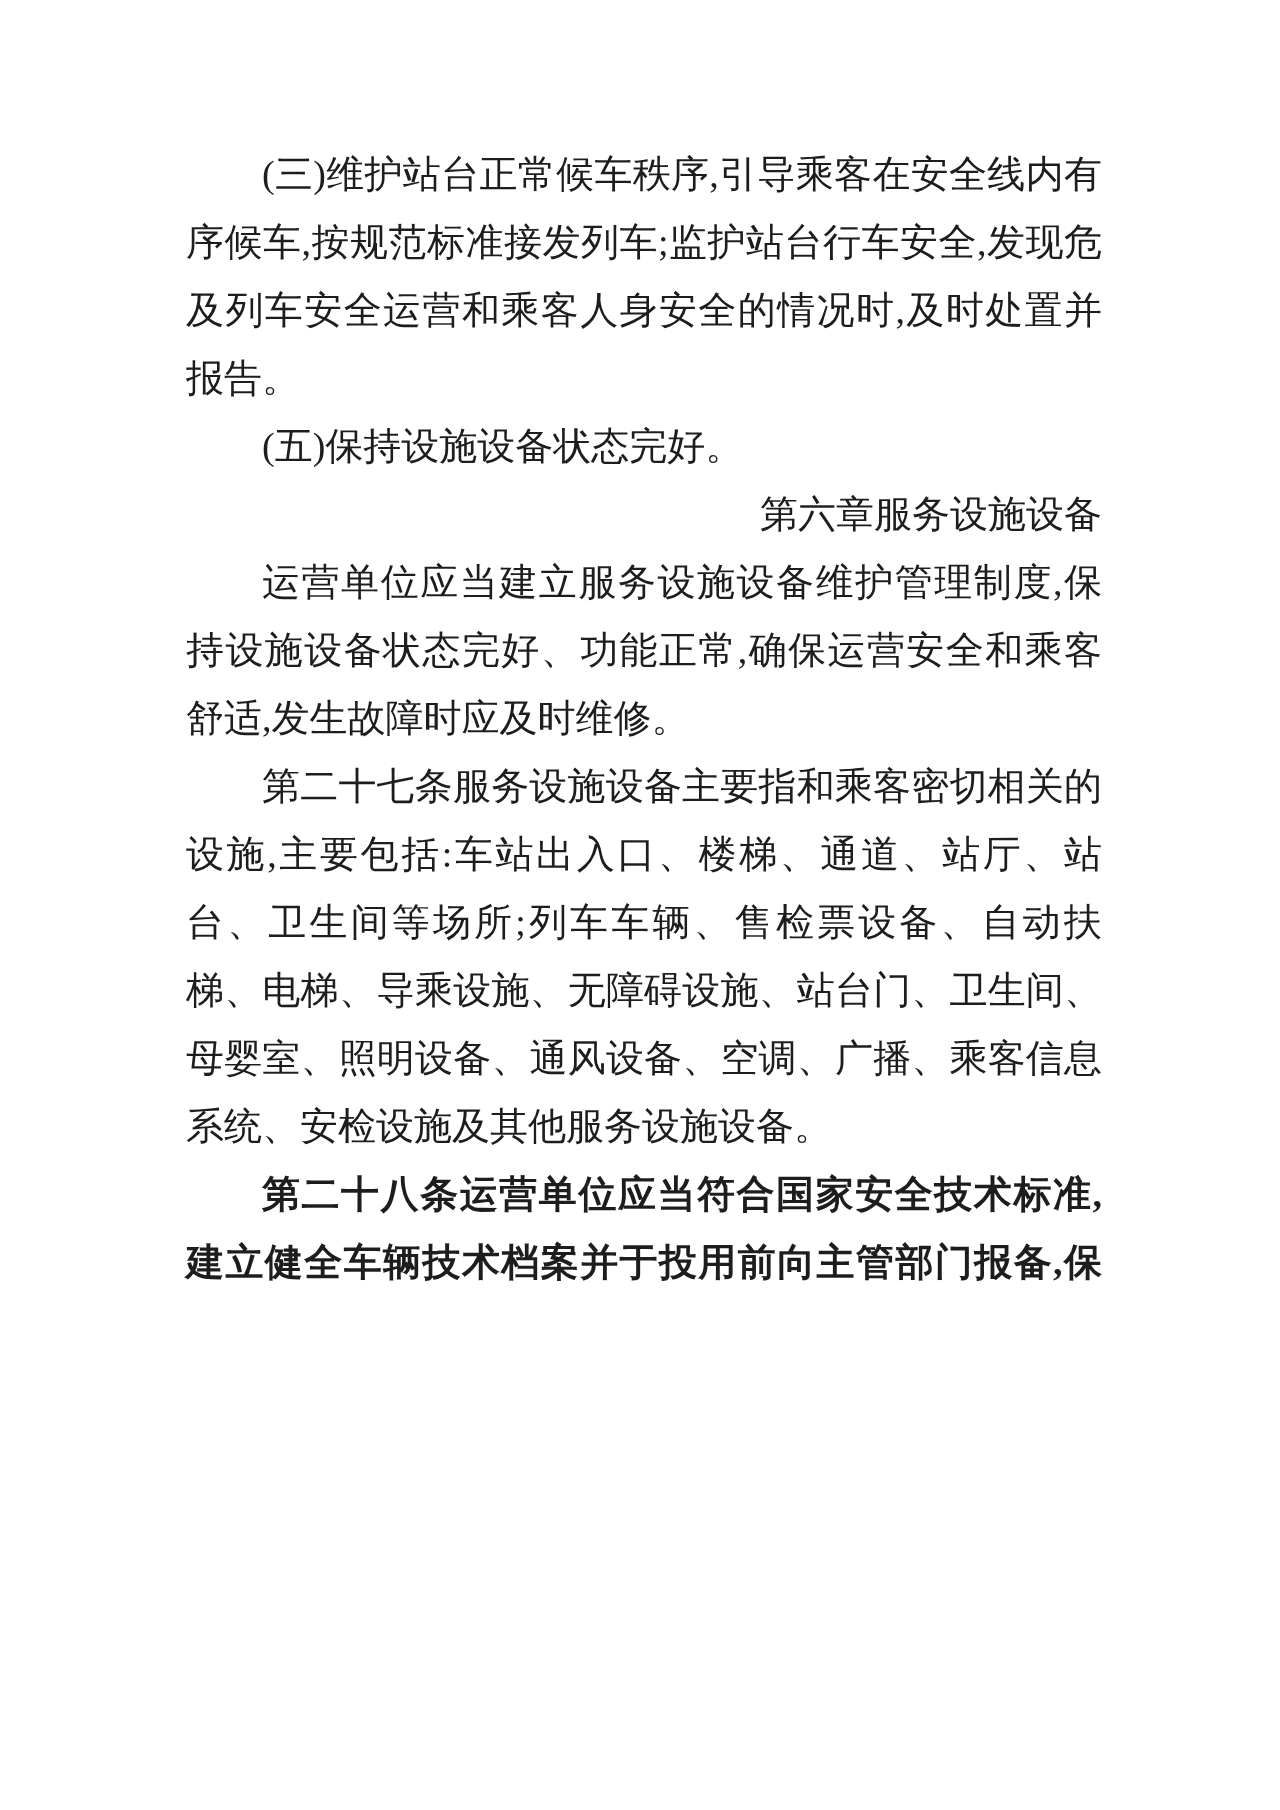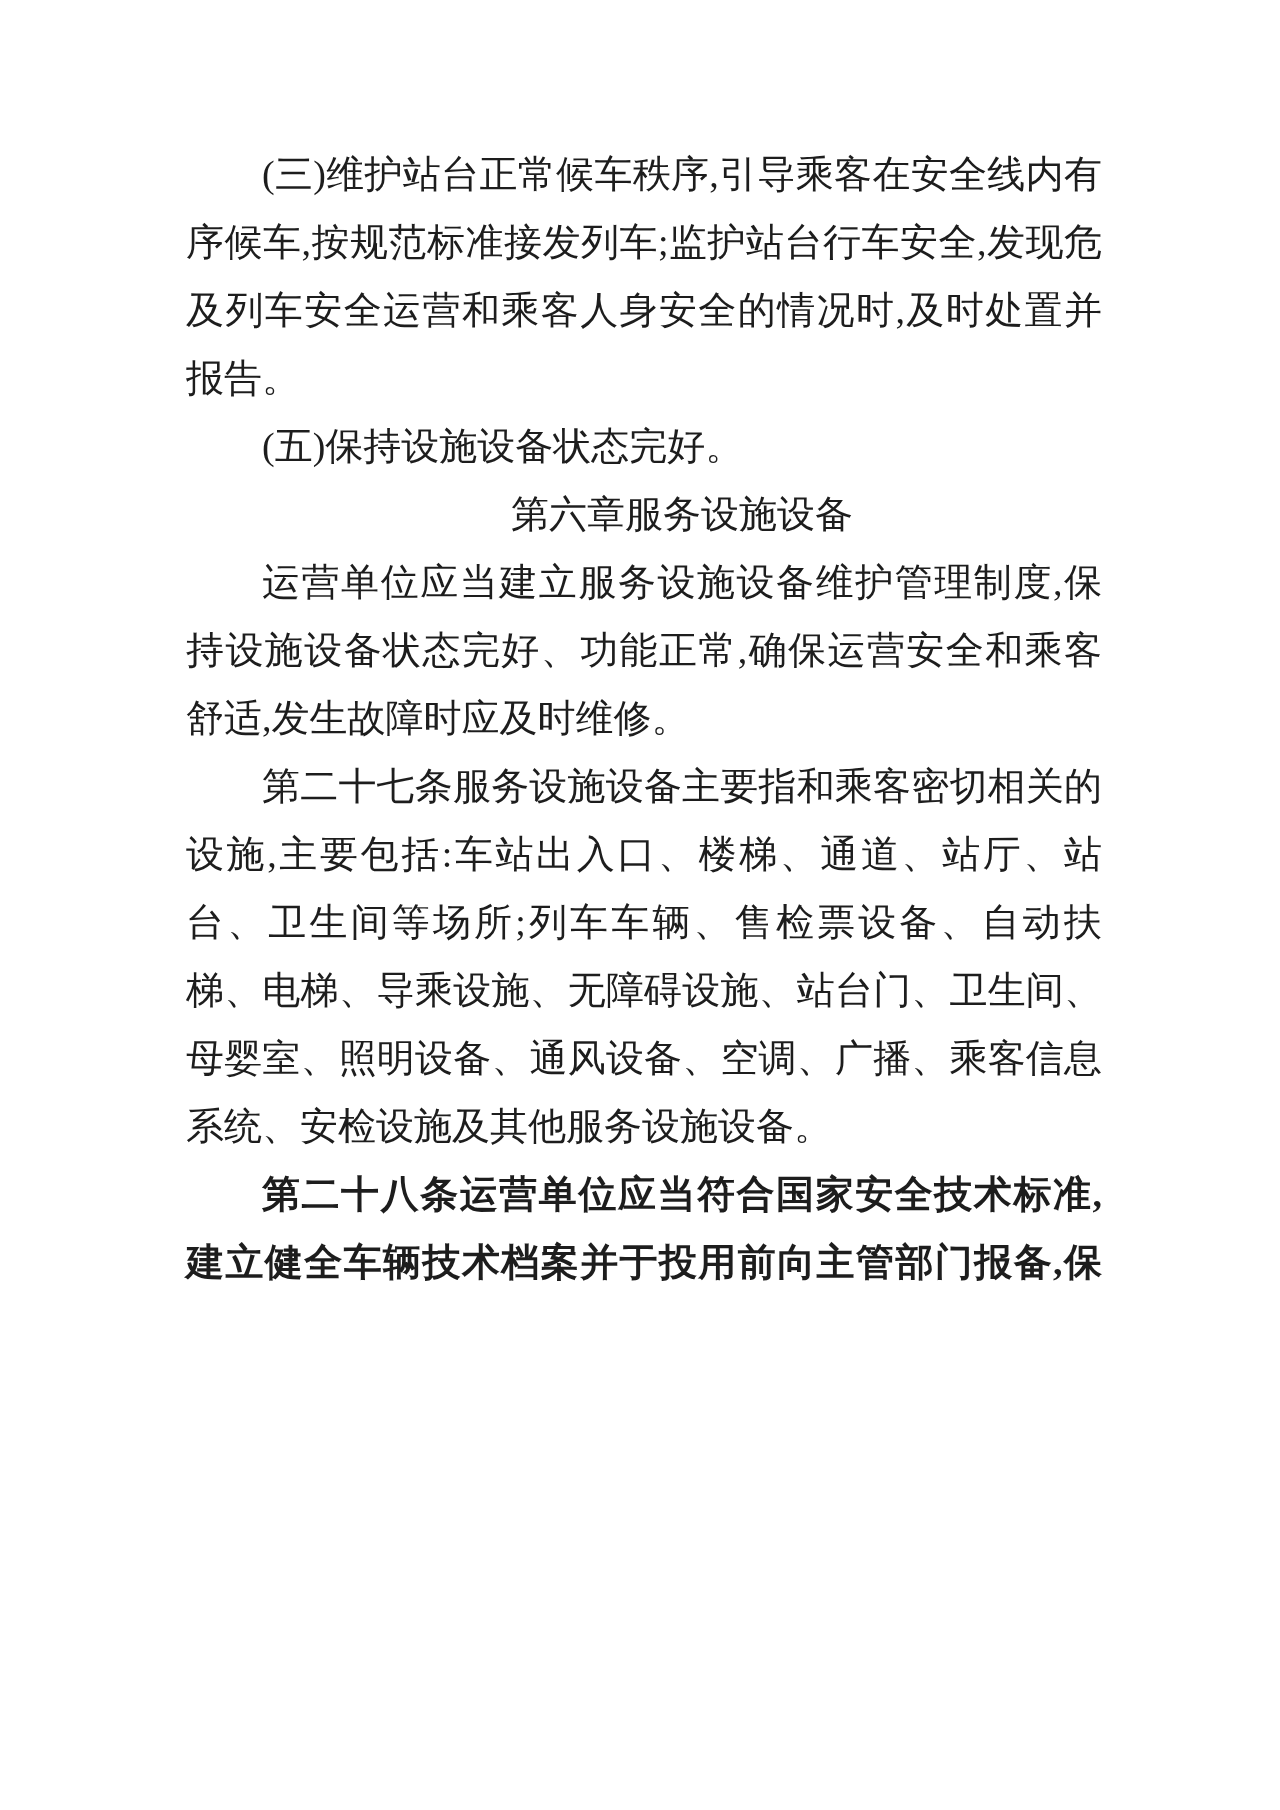--- a/index.html
+++ b/index.html
@@ -27,21 +27,21 @@
     font-size: 38px;
     line-height: 68px;
     color: #1d1d1d;
     text-align: justify;
     text-indent: 2em;
     word-break: break-all;
     letter-spacing: 0;
     font-weight: normal;
   }
   .content p.chapter-heading {
-    text-align: center;
+    text-align: right;
   }
   .content p.continues {
     
     text-align-last: justify;
     font-weight: bold;
   }
   .pageno {
     position: absolute;
     top: 1678px;
     left: 0;

